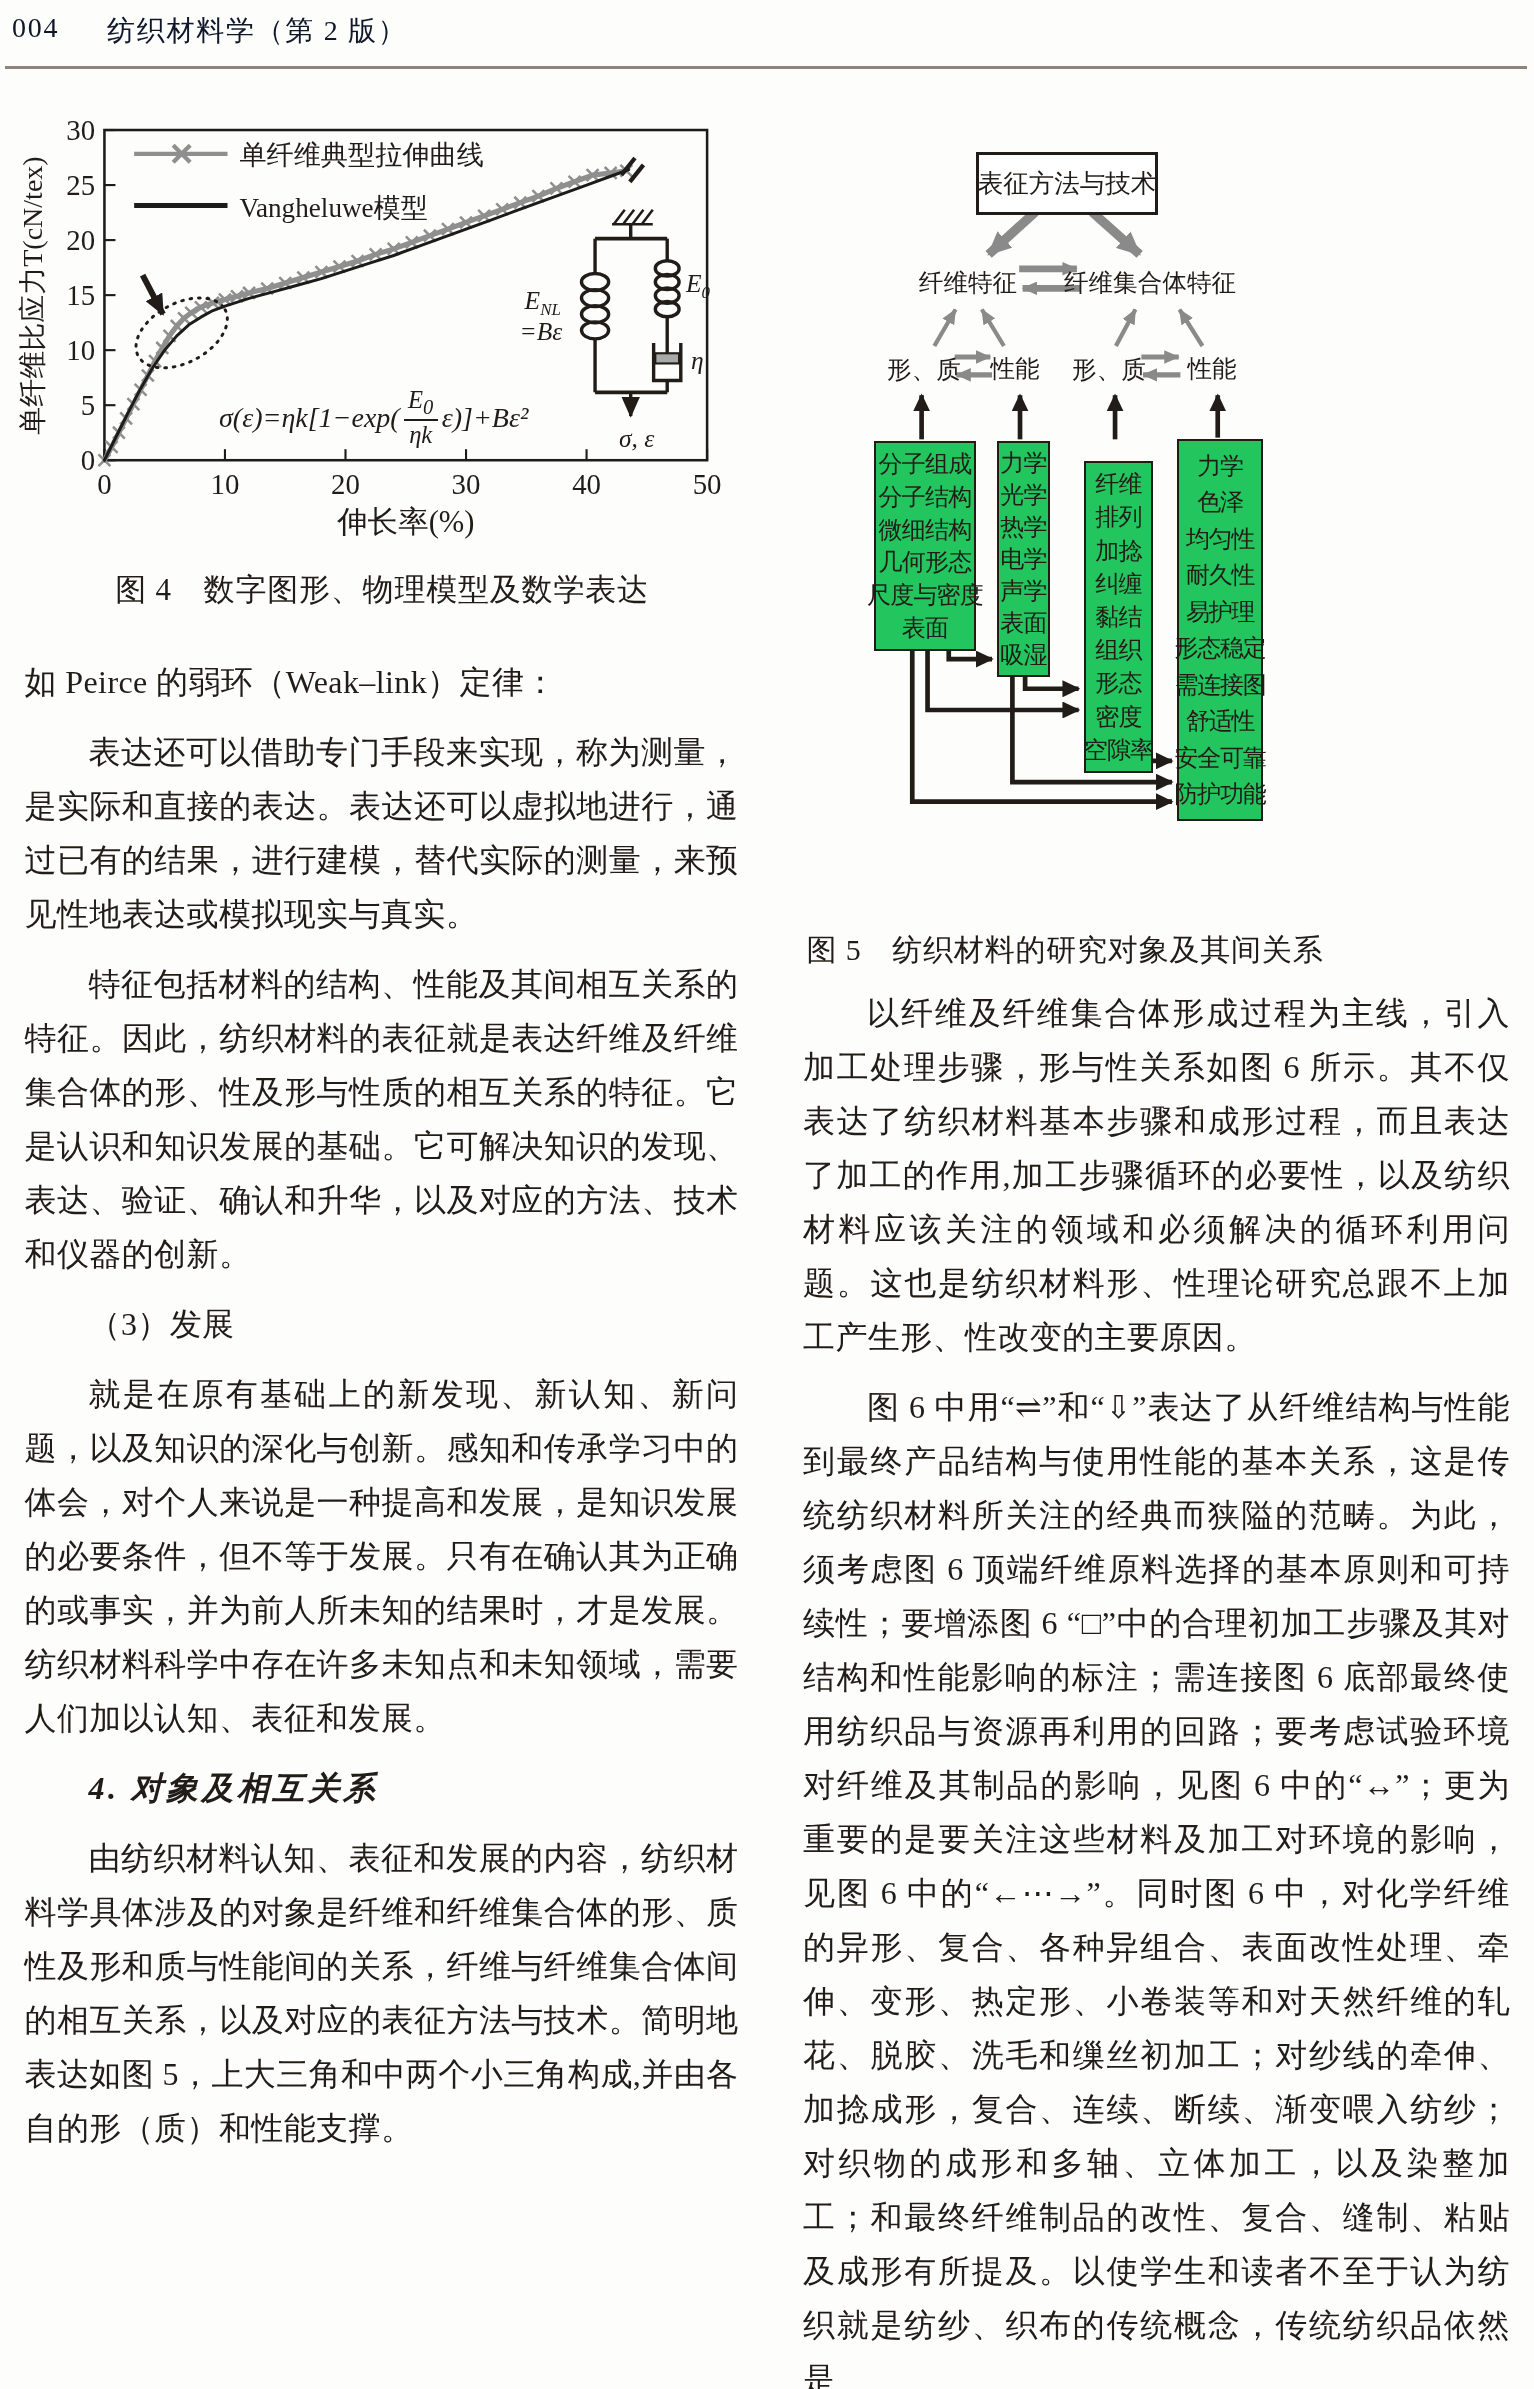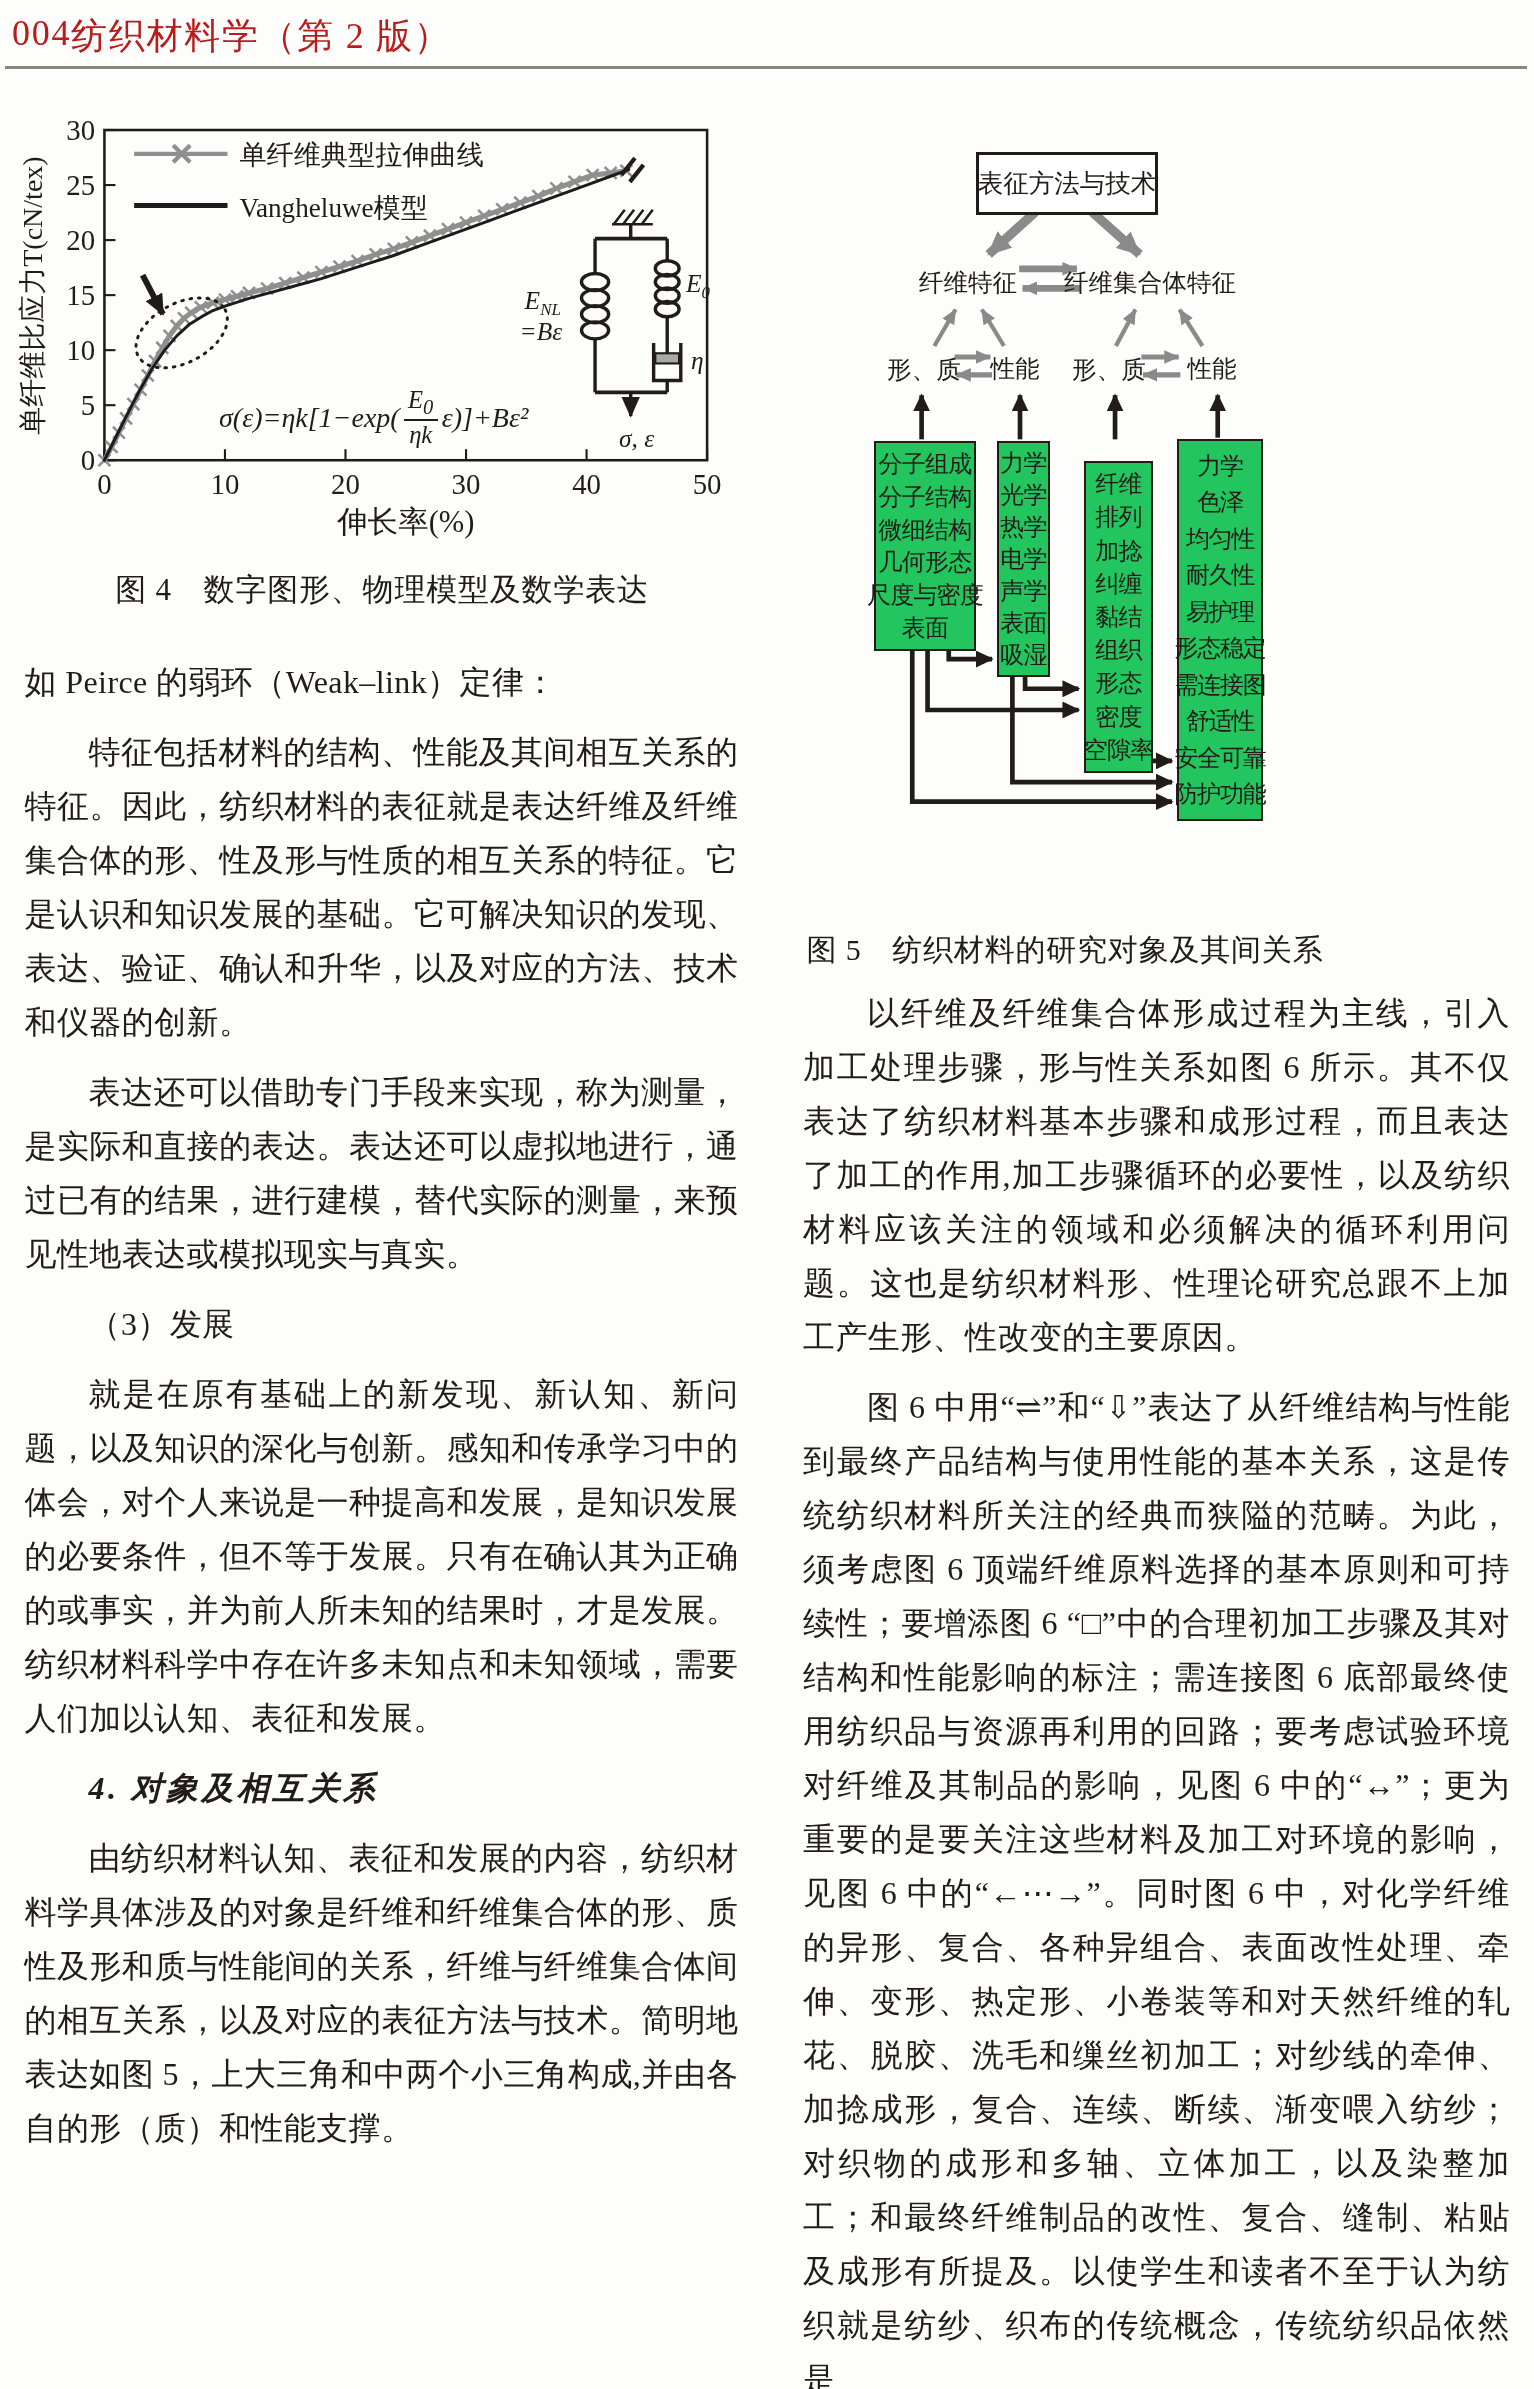--- a/index.html
+++ b/index.html
@@ -1,21 +1,21 @@
 <!DOCTYPE html>
 <html style="font-size:13.6px"><head>
 <meta charset="utf-8">
 <style>
   html,body{margin:0;padding:0;}
   body{width:1534px;height:2389px;position:relative;background:#fdfdfb;
        font-family:"Liberation Serif","DejaVu Serif",serif;color:#211c18;overflow:hidden;}
 
   
-  .header{position:absolute;left:12px;top:12px;font-size:36px;color:#b91c1c;
-          display:flex;letter-spacing:1.7px;}
+  .header{position:absolute;left:12px;top:12px;font-size:28px;color:#0f172a;
+          display:flex;gap:48px;letter-spacing:1.7px;}
   .rule{position:absolute;left:5.1px;top:66px;width:1522px;height:2.5px;background:#8d857c;}
 
   
   .col{position:absolute;text-align:justify;font-size:32px;line-height:54px;
        letter-spacing:0.4px;}
   #left-col{left:8.5px;top:639px;width:746px;}
   #right-col{left:787px;top:970px;width:739px;}
   .col p{margin:16px;text-indent:2em;}
   .col p.noindent{text-indent:0;}
   .h-section{font-weight:bold;font-style:italic;letter-spacing:3.4px;}
@@ -290,22 +290,22 @@
       <div>防护功能</div>
     </div>
 
   <div class="fig-caption">图 5　纺织材料的研究对象及其间关系</div>
 </div>
 
 <div id="left-col" class="col">
   <p class="noindent">如 Peirce 的弱环（Weak–link）定律：</p>
 
 
+  <p>表达还可以借助专门手段来实现，称为测量，是实际和直接的表达。表达还可以虚拟地进行，通过已有的结果，进行建模，替代实际的测量，来预见性地表达或模拟现实与真实。</p>
   <p>特征包括材料的结构、性能及其间相互关系的特征。因此，纺织材料的表征就是表达纤维及纤维集合体的形、性及形与性质的相互关系的特征。它是认识和知识发展的基础。它可解决知识的发现、表达、验证、确认和升华，以及对应的方法、技术和仪器的创新。</p>
-  <p>表达还可以借助专门手段来实现，称为测量，是实际和直接的表达。表达还可以虚拟地进行，通过已有的结果，进行建模，替代实际的测量，来预见性地表达或模拟现实与真实。</p>
   <p>（3）发展</p>
   <p>就是在原有基础上的新发现、新认知、新问题，以及知识的深化与创新。感知和传承学习中的体会，对个人来说是一种提高和发展，是知识发展的必要条件，但不等于发展。只有在确认其为正确的或事实，并为前人所未知的结果时，才是发展。纺织材料科学中存在许多未知点和未知领域，需要人们加以认知、表征和发展。</p>
   <p class="h-section">4. 对象及相互关系</p>
   <p>由纺织材料认知、表征和发展的内容，纺织材料学具体涉及的对象是纤维和纤维集合体的形、质性及形和质与性能间的关系，纤维与纤维集合体间的相互关系，以及对应的表征方法与技术。简明地表达如图 5，上大三角和中两个小三角构成,并由各自的形（质）和性能支撑。</p>
 </div>
 
 <div id="right-col" class="col">
   <p>以纤维及纤维集合体形成过程为主线，引入加工处理步骤，形与性关系如图 6 所示。其不仅表达了纺织材料基本步骤和成形过程，而且表达了加工的作用,加工步骤循环的必要性，以及纺织材料应该关注的领域和必须解决的循环利用问题。这也是纺织材料形、性理论研究总跟不上加工产生形、性改变的主要原因。</p>
   <p>图 6 中用“⇌”和“⇩”表达了从纤维结构与性能到最终产品结构与使用性能的基本关系，这是传统纺织材料所关注的经典而狭隘的范畴。为此，须考虑图 6 顶端纤维原料选择的基本原则和可持续性；要增添图 6 “□”中的合理初加工步骤及其对结构和性能影响的标注；需连接图 6 底部最终使用纺织品与资源再利用的回路；要考虑试验环境对纤维及其制品的影响，见图 6 中的“↔”；更为重要的是要关注这些材料及加工对环境的影响，见图 6 中的“←⋯→”。同时图 6 中，对化学纤维的异形、复合、各种异组合、表面改性处理、牵伸、变形、热定形、小卷装等和对天然纤维的轧花、脱胶、洗毛和缫丝初加工；对纱线的牵伸、加捻成形，复合、连续、断续、渐变喂入纺纱；对织物的成形和多轴、立体加工，以及染整加工；和最终纤维制品的改性、复合、缝制、粘贴及成形有所提及。以使学生和读者不至于认为纺织就是纺纱、织布的传统概念，传统纺织品依然是</p>
 </div>

